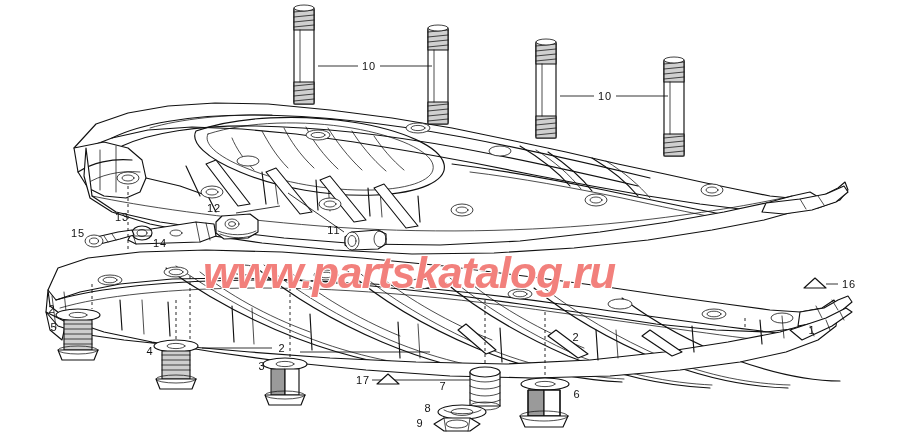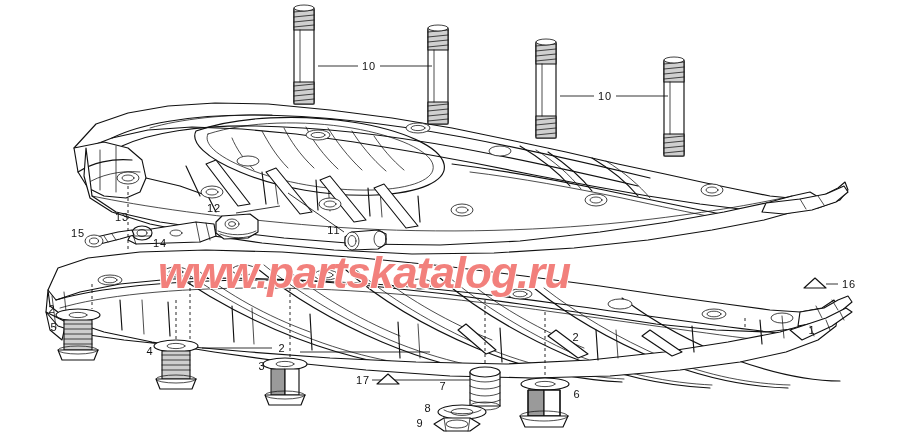--- a/index.html
+++ b/index.html
@@ -12,21 +12,21 @@
   .fillw-t{fill:#ffffff;stroke:#111;stroke-width:0.8;stroke-linejoin:round;}
   .fillg{fill:#cfcfcf;stroke:#111;stroke-width:1.1;stroke-linejoin:round;}
   .fillgd{fill:#9a9a9a;stroke:#111;stroke-width:1.0;stroke-linejoin:round;}
   .dash{fill:none;stroke:#111;stroke-width:0.9;stroke-dasharray:3 3;}
   .lead{fill:none;stroke:#111;stroke-width:0.85;}
   .num{font-family:"Liberation Sans",sans-serif;font-size:11px;fill:#111;letter-spacing:1px;}
   #wm{position:absolute;left:0;top:248px;width:728px;text-align:center;
       font-family:"Liberation Sans",sans-serif;font-style:italic;font-weight:bold;
       font-size:44px;letter-spacing:-1px;color:#f2807c;
       -webkit-text-stroke:2px #ffffff;paint-order:stroke fill;
-      text-shadow:0 0 1px #fff;pointer-events:none;white-space:nowrap;}
+      text-shadow:0 0 1px #fff;pointer-events:none;white-space:nowrap;padding-left:45px;}
 </style>
 </head>
 <body>
 
 <div id="stage">
 
   <svg class="layer" viewBox="0 0 900 440">
 
     <g>
 

